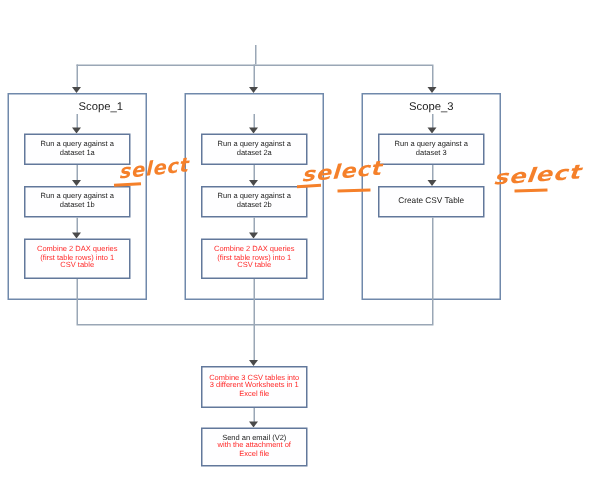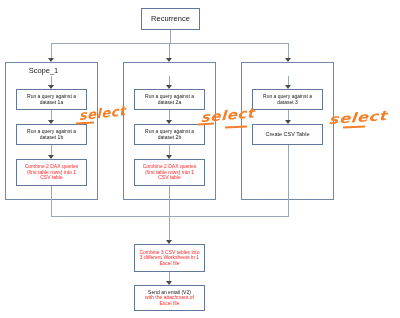--- a/index.html
+++ b/index.html
@@ -73,38 +73,35 @@
     letter-spacing:0.5px;
     white-space:nowrap;
     transform-origin:left center;
   }
 </style>
 </head>
 <body>
 
 <div id="canvas">
 
-  <div class="box" style="left:141px;top:8px;width:59px;height:22px;font-size:7.5px;">
-    <span>Recurrence</span>
-  </div>
 
   <div class="vline" style="left:170px;top:30px;height:13px;"></div>
 
   <div class="hline" style="left:51px;top:43px;width:237px;"></div>
 
   <div class="vline" style="left:51px;top:43px;height:16px;"></div>
   <div class="arrow" style="left:48px;top:58px;"></div>
   <div class="vline" style="left:169px;top:43px;height:16px;"></div>
   <div class="arrow" style="left:166px;top:58px;"></div>
   <div class="vline" style="left:288px;top:43px;height:16px;"></div>
   <div class="arrow" style="left:285px;top:58px;"></div>
 
   <div class="scope" style="left:5px;top:62px;width:93px;height:138px;">
   </div>
-  <div class="scope-title" style="left:5px;top:66px;width:77px;font-size:7.5px;">Scope_1</div>
+  <div class="scope-title" style="left:5px;top:66px;width:77px;font-size:7.5px;text-align:right;">Scope_1</div>
 
   <div class="vline" style="left:51px;top:76px;height:10px;"></div>
   <div class="arrow" style="left:48px;top:85px;"></div>
 
   <div class="box" style="left:16px;top:89px;width:71px;height:21px;font-size:5px;">
     <span>Run a query against a
 dataset 1a</span>
   </div>
 
   <div class="vline" style="left:51px;top:110px;height:11px;"></div>
@@ -147,20 +144,21 @@
   <div class="arrow" style="left:166px;top:155px;"></div>
 
   <div class="box red" style="left:134px;top:159px;width:71px;height:27px;font-size:5px;">
     <span>Combine 2 DAX queries
 (first table rows) into 1
 CSV table</span>
   </div>
 
   <div class="scope" style="left:241px;top:62px;width:93px;height:138px;">
   </div>
+  <div class="scope-title" style="left:241px;top:66px;width:93px;font-size:7.5px;">Scope_3</div>
 
   <div class="vline" style="left:288px;top:76px;height:10px;"></div>
   <div class="arrow" style="left:285px;top:85px;"></div>
 
   <div class="box" style="left:252px;top:89px;width:71px;height:21px;font-size:5px;">
     <span>Run a query against a
 dataset 3</span>
   </div>
 
   <div class="vline" style="left:288px;top:110px;height:11px;"></div>

